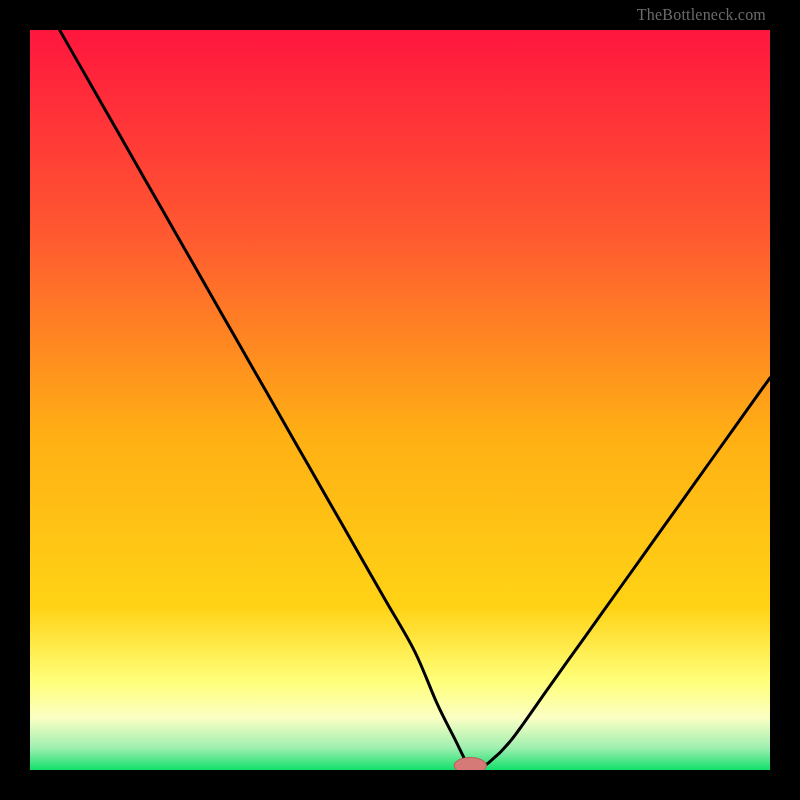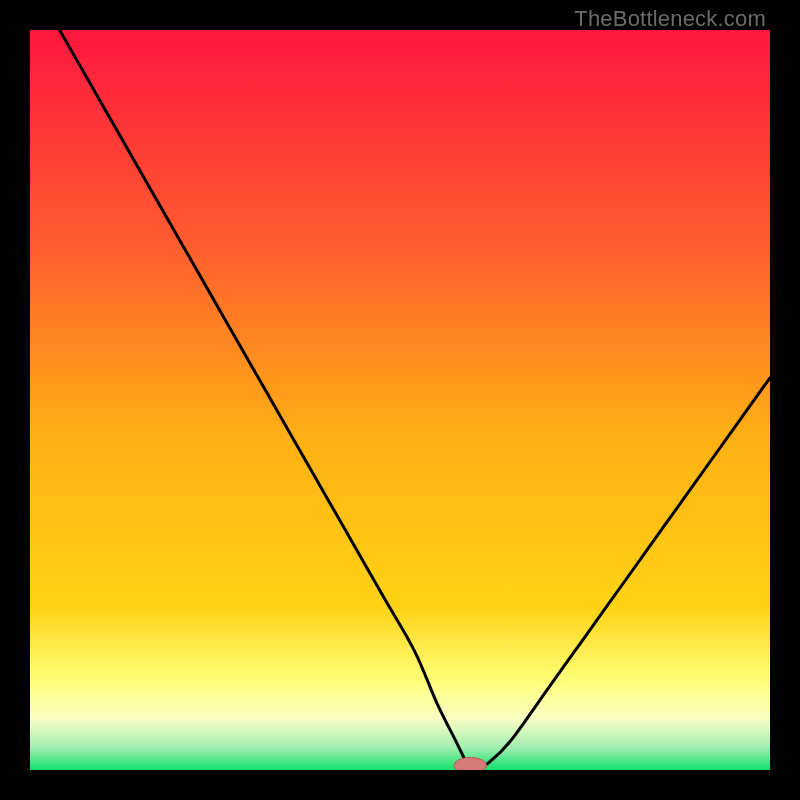--- a/index.html
+++ b/index.html
@@ -24,23 +24,24 @@
     left: 0;
     top: 0;
     width: 740px;
     height: 740px;
   }
   .watermark {
     position: absolute;
     top: 6px;
     right: 34px;
     color: #6b6b6b;
-    font-size: 22px;
+    font-size: 16px;
     font-weight: 500;
     letter-spacing: 0.2px;
+    font-family: Liberation Serif, serif;
   }
   svg {
     display: block;
   }
 </style>
 </head>
 <body>
 
 <div class="frame">
   <svg class="plot-area" viewBox="0 0 740 740" preserveAspectRatio="none">

